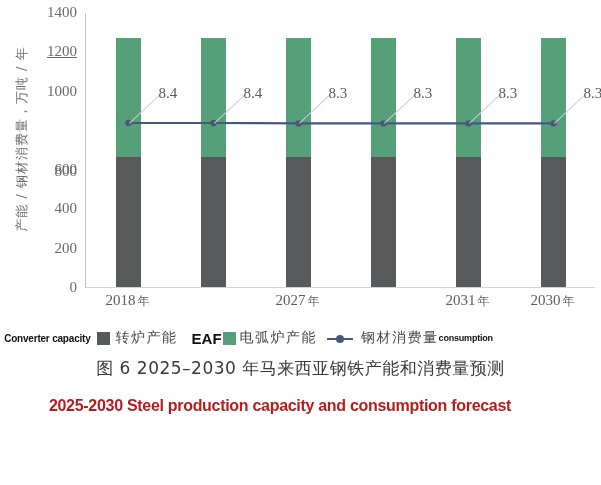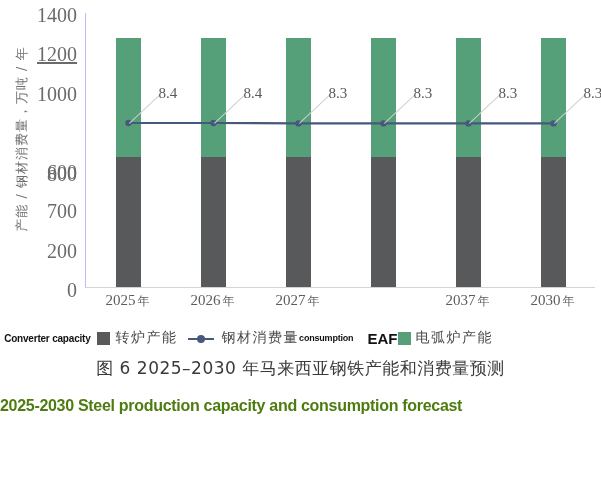--- a/index.html
+++ b/index.html
@@ -36,21 +36,21 @@
     color:#6e6e6e;
     letter-spacing:1px;
     white-space:nowrap;
   }
   #y-ticks{position:absolute;left:0;top:0;width:85px;height:301px;}
   .y-tick{
     position:absolute;
     right:8px;
     width:60px;
     text-align:right;
-    font-size:20px;
+    font-size:15px;
     color:#6a6a6a;
     line-height:1;
   }
 
   
   .bar-group{position:absolute;bottom:0;width:25px;}
   .seg-eaf{width:100%;background:#55a078;}
   .seg-converter{width:100%;background:#57595b;}
 
   
@@ -125,50 +125,50 @@
   #caption-cn{
     position:absolute; left:0; top:357px; width:601px;
     text-align:center;
     font-family:"DejaVu Sans", sans-serif;
     font-size:17px;
     color:#3a3a3a;
     letter-spacing:0.5px;
   }
   #caption-en{
     position:absolute; left:0; top:397px; width:560px;
+    text-align:center;
     font-family:"Liberation Sans", sans-serif;
     font-weight:bold;
     font-size:16px;
-    color:#4d7c0f;
+    color:#b91c1c;
     letter-spacing:-0.3px;
   }
 </style>
 </head>
 <body>
 
 <div id="figure">
 
   <div id="y-axis-label">产能 / 钢材消费量，万吨 / 年</div>
 
   <div id="y-ticks">
       <div class="y-tick" style="top: 5px;">1400</div>
       <div class="y-tick" style="top: 44.2857px; text-decoration: underline;">1200</div>
       <div class="y-tick" style="top: 83.5714px;">1000</div>
       <div class="y-tick" style="top: 122.857px; margin-top: 41px;">800</div>
       <div class="y-tick" style="top: 162.143px;">600</div>
-      <div class="y-tick" style="top: 201.429px;">700</div>
+      <div class="y-tick" style="top: 201.429px;">400</div>
       <div class="y-tick" style="top: 240.714px;">200</div>
       <div class="y-tick" style="top: 280px;">0</div>
     </div>
 
   <div id="x-labels">
-      <div class="x-label" style="left: -2.5px;"><span>2025</span><span class="yr">年</span></div>
-      <div class="x-label" style="left: 82.5px;"><span>2026</span><span class="yr">年</span></div>
+      <div class="x-label" style="left: -2.5px;"><span>2018</span><span class="yr">年</span></div>
       <div class="x-label" style="left: 167.5px;"><span>2027</span><span class="yr">年</span></div>
-      <div class="x-label" style="left: 337.5px;"><span>2037</span><span class="yr">年</span></div>
+      <div class="x-label" style="left: 337.5px;"><span>2031</span><span class="yr">年</span></div>
       <div class="x-label" style="left: 422.5px;"><span>2030</span><span class="yr">年</span></div>
     </div>
 
   <div id="plot-area">
     <div id="bars">
         <div class="bar-group" style="left: 30px;">
           <div class="seg-eaf" style="height: 118.839px; background: rgb(85, 160, 120);"></div>
           <div class="seg-converter" style="height: 130.036px; background: rgb(87, 89, 91);"></div>
         </div>
         <div class="bar-group" style="left: 115px;">
@@ -220,33 +220,33 @@
   </div>
 
   <div id="legend">
 
     <div class="legend-item">
       <span class="legend-en">Converter capacity</span>
       <span class="swatch sw-converter"></span>
       <span class="legend-cn">转炉产能</span>
     </div>
 
+    <div class="legend-item" style="margin-left:14px;">
+      <span class="legend-en big">EAF</span>
+      <span class="swatch sw-eaf"></span>
+      <span class="legend-cn">电弧炉产能</span>
+    </div>
+
     <div class="legend-item">
       <span class="line-marker">
           <i></i>
           <b></b>
         </span>
       <span class="legend-cn">钢材消费量</span>
       <span class="legend-en small">consumption</span>
     </div>
 
-    <div class="legend-item" style="margin-left:14px;">
-      <span class="legend-en big">EAF</span>
-      <span class="swatch sw-eaf"></span>
-      <span class="legend-cn">电弧炉产能</span>
-    </div>
-
   </div>
 
   <div id="caption-cn">图 6  2025–2030 年马来西亚钢铁产能和消费量预测</div>
   <div id="caption-en">2025-2030 Steel production capacity and consumption forecast</div>
 
 </div>
 
 </body></html>

